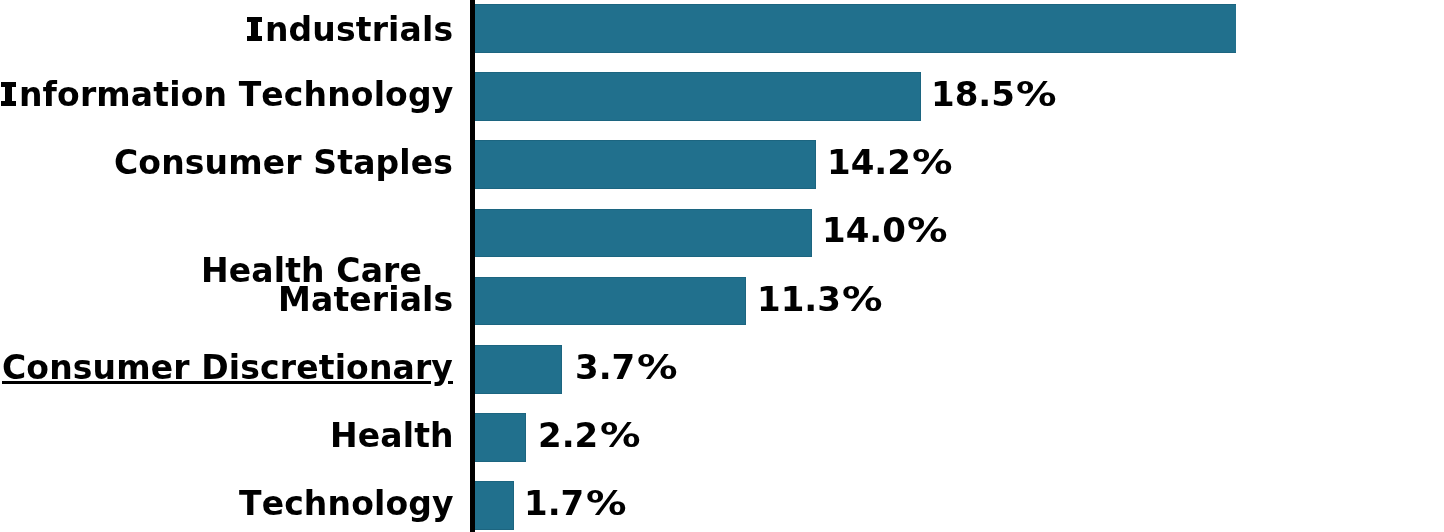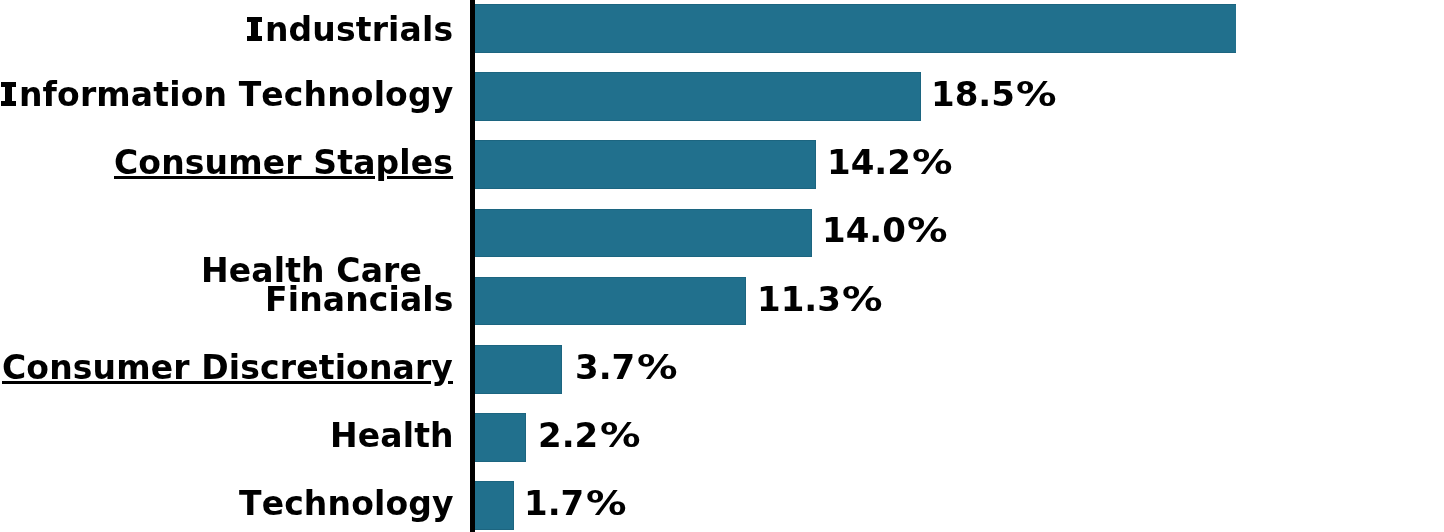--- a/index.html
+++ b/index.html
@@ -49,23 +49,23 @@
     <div class="bar" style="left: 472.5px; top: 208.5px; width: 339.052px; height: 48.8px; background: rgb(33, 112, 141); box-shadow: rgb(28, 101, 128) 0px 0px 0px 1px inset;"></div>
     <div class="bar" style="left: 472.5px; top: 276.6px; width: 273.663px; height: 48.8px; background: rgb(33, 112, 141); box-shadow: rgb(28, 101, 128) 0px 0px 0px 1px inset;"></div>
     <div class="bar" style="left: 472.5px; top: 344.8px; width: 89.6066px; height: 48.8px; background: rgb(33, 112, 141); box-shadow: rgb(28, 101, 128) 0px 0px 0px 1px inset;"></div>
     <div class="bar" style="left: 472.5px; top: 413px; width: 53.2796px; height: 48.8px; background: rgb(33, 112, 141); box-shadow: rgb(28, 101, 128) 0px 0px 0px 1px inset;"></div>
     <div class="bar" style="left: 472.5px; top: 481.1px; width: 41.1706px; height: 48.8px; background: rgb(33, 112, 141); box-shadow: rgb(28, 101, 128) 0px 0px 0px 1px inset;"></div>
 
     <div class="axis-line" style="left:469.5px;width:5.0px;height:532px;background:#000000;"></div>
 
     <div class="cat-label" style="right: 990.7px; top: 12.9px; color: rgb(0, 0, 0);"><span class="capI"><i class="glyph">I</i><i class="ser-t"></i><i class="stem"></i><i class="ser-b"></i></span>ndustrials</div>
     <div class="cat-label" style="right: 990.7px; top: 77.7px; color: rgb(0, 0, 0);"><span class="capI"><i class="glyph">I</i><i class="ser-t"></i><i class="stem"></i><i class="ser-b"></i></span>nformation Technology</div>
-    <div class="cat-label" style="right: 990.7px; top: 145.7px; color: rgb(0, 0, 0); text-decoration: underline;">Consumer Staples</div>
+    <div class="cat-label" style="right: 990.7px; top: 145.7px; color: rgb(0, 0, 0);">Consumer Staples</div>
     <div class="cat-label" style="right: 1022px; top: 213.75px; color: rgb(0, 0, 0); margin-top: 40px;">Health Care</div>
-    <div class="cat-label" style="right: 990.7px; top: 282.8px; color: rgb(0, 0, 0);">Financials</div>
+    <div class="cat-label" style="right: 990.7px; top: 282.8px; color: rgb(0, 0, 0);">Materials</div>
     <div class="cat-label" style="right: 990.7px; top: 350.7px; color: rgb(0, 0, 0); text-decoration: underline;">Consumer Discretionary</div>
     <div class="cat-label" style="right: 990.7px; top: 418.8px; color: rgb(0, 0, 0);">Health</div>
     <div class="cat-label" style="right: 990.7px; top: 486.85px; color: rgb(0, 0, 0);">Technology</div>
 
     <div class="val-label" style="left: 1318.4px; top: 8.6px; color: rgb(0, 0, 0);">34.4<span class="pct">%</span></div>
     <div class="val-label" style="left: 931.333px; top: 76.7px; color: rgb(0, 0, 0);">18.5<span class="pct">%</span></div>
     <div class="val-label" style="left: 827.196px; top: 144.6px; color: rgb(0, 0, 0);">14.2<span class="pct">%</span></div>
     <div class="val-label" style="left: 822.352px; top: 212.6px; color: rgb(0, 0, 0);">14.0<span class="pct">%</span></div>
     <div class="val-label" style="left: 756.963px; top: 281.6px; color: rgb(0, 0, 0);">11.3<span class="pct">%</span></div>
     <div class="val-label" style="left: 574.907px; top: 349.6px; color: rgb(0, 0, 0);">3.7<span class="pct">%</span></div>

